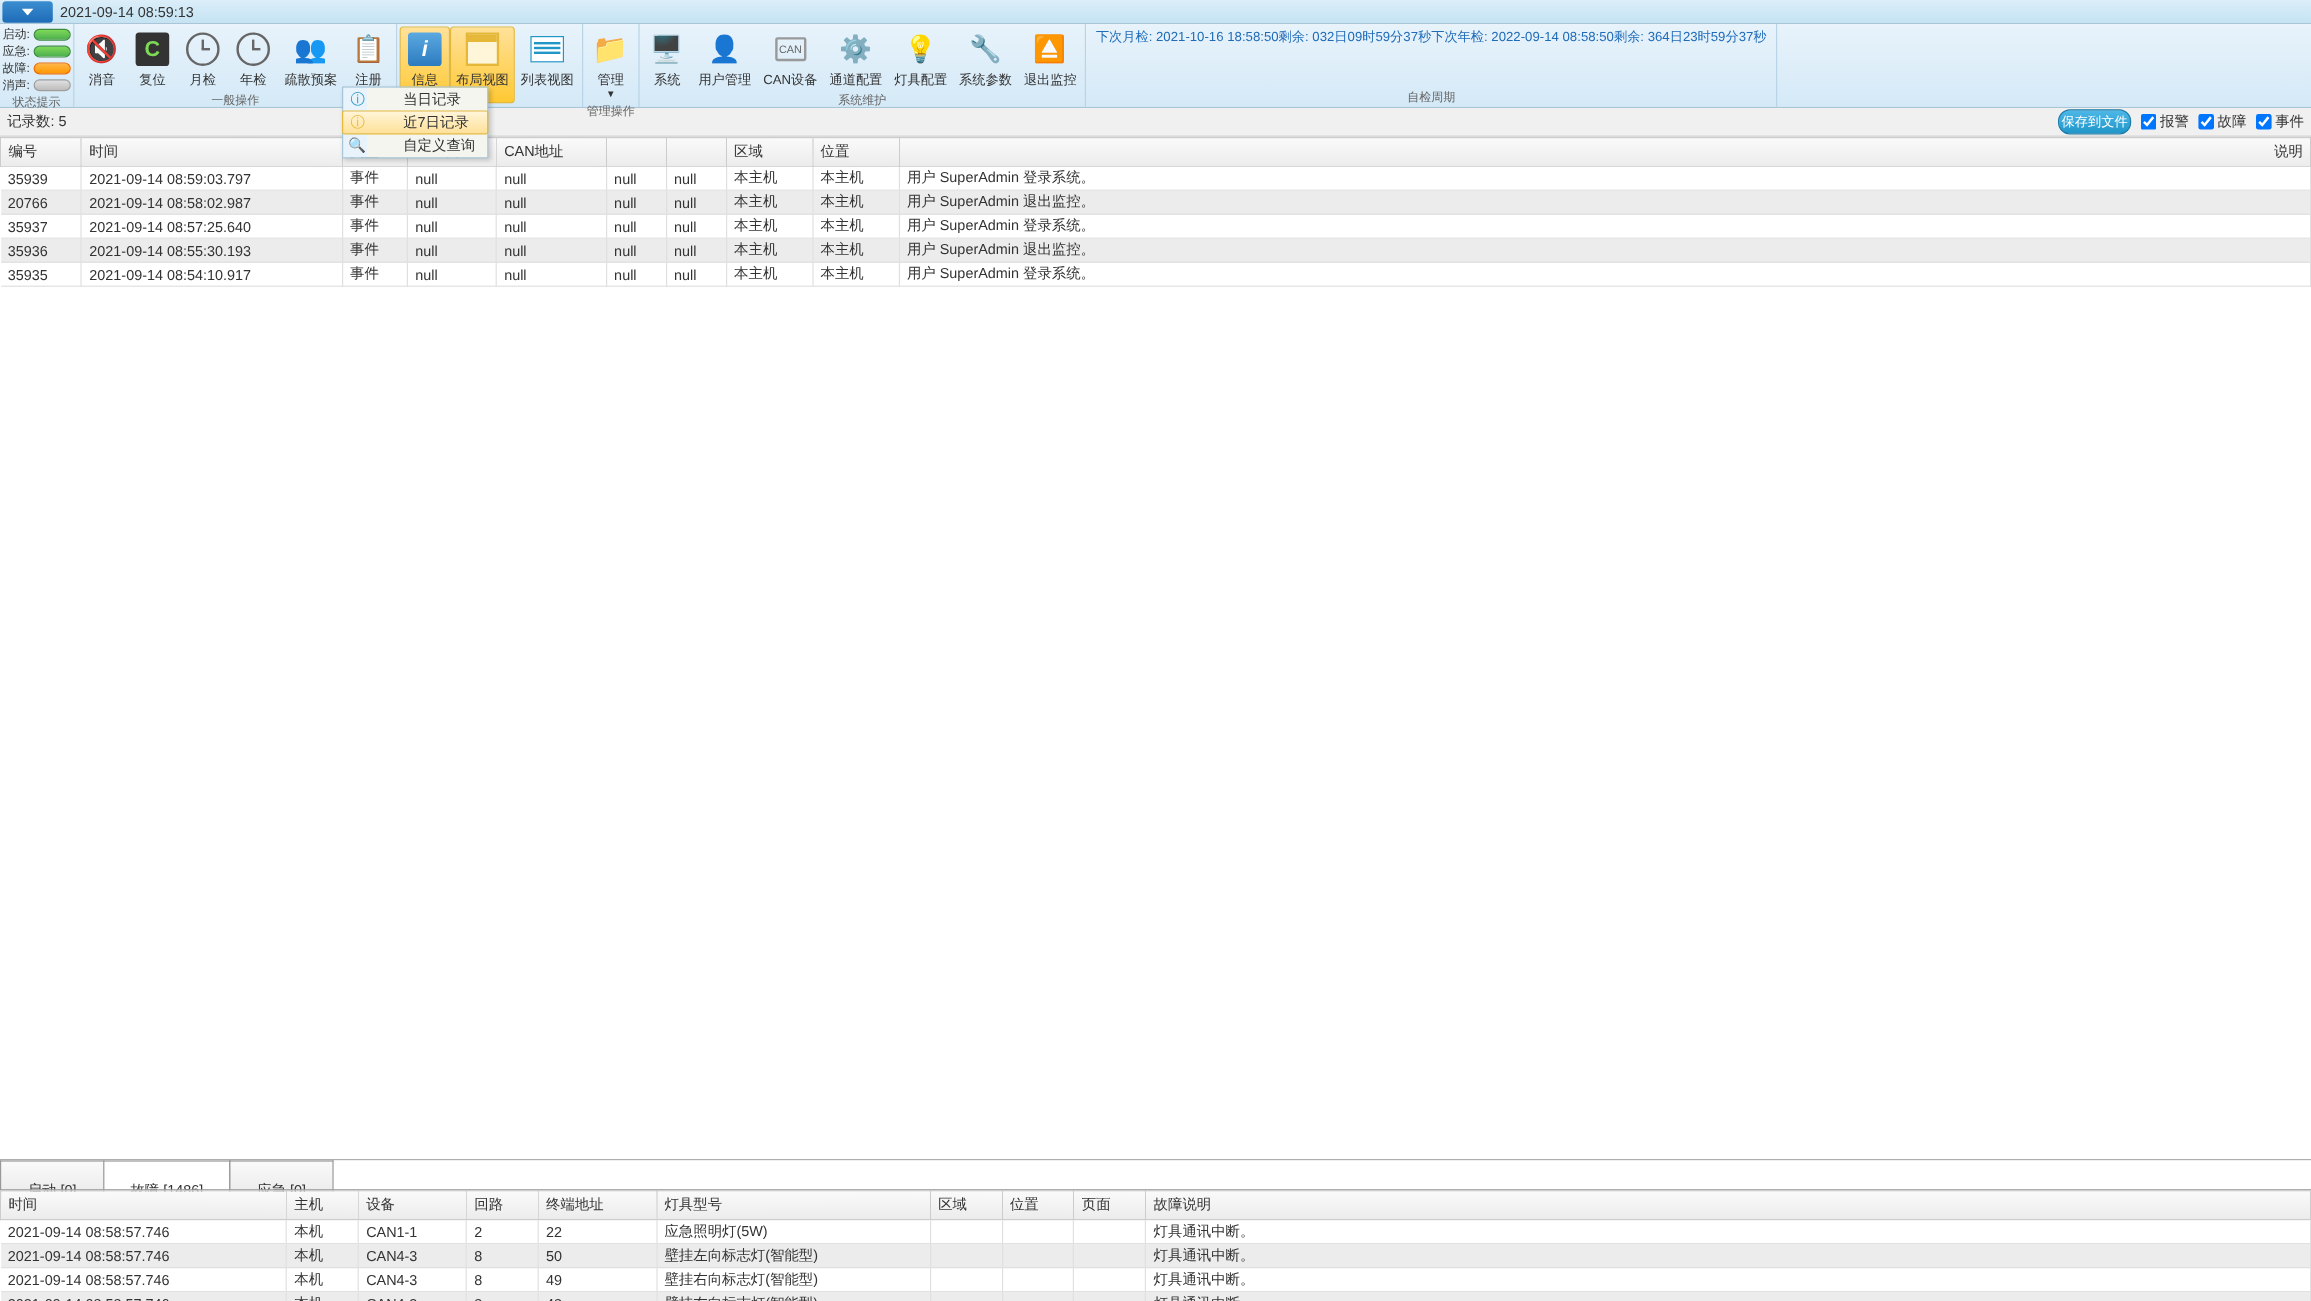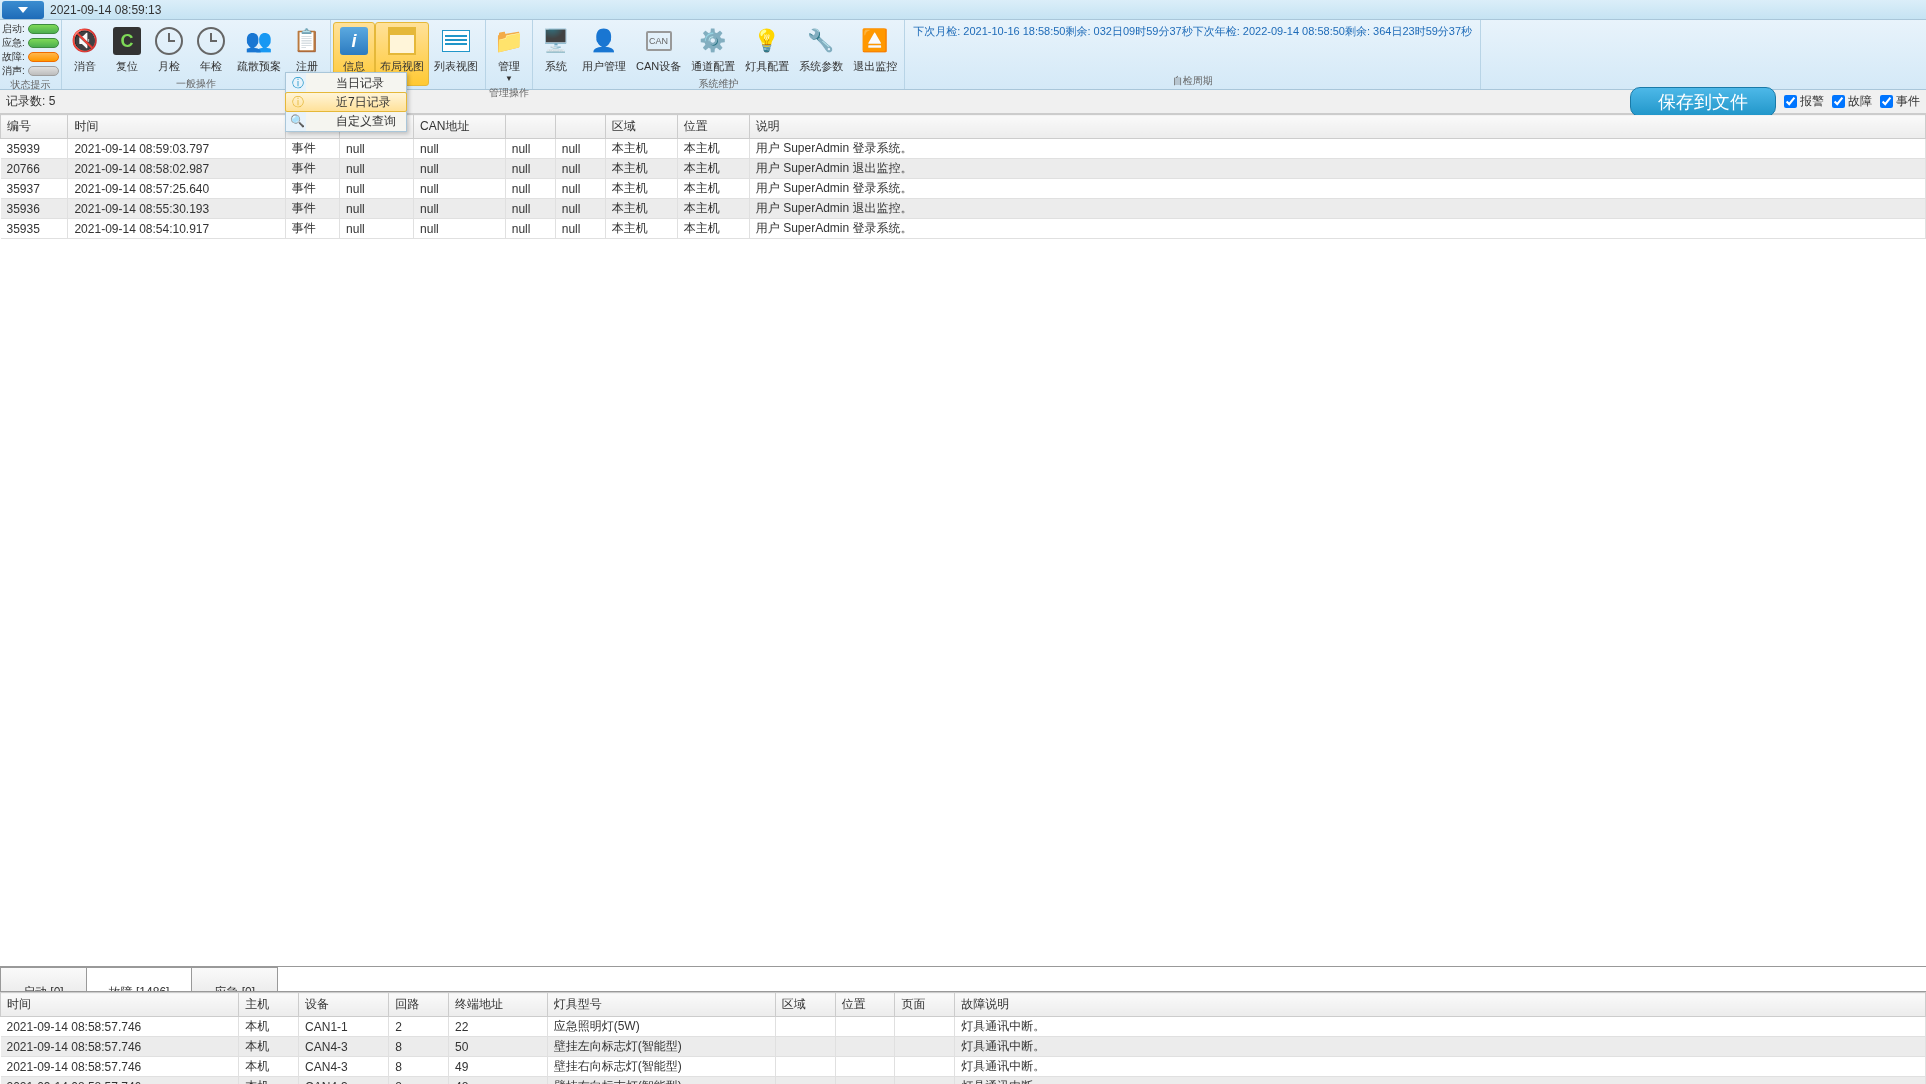--- a/index.html
+++ b/index.html
@@ -37,21 +37,21 @@
 .dropdown-menu { position: absolute; top: 72px; left: 285px; background: linear-gradient(to right, #e8f3fb 0, #e8f3fb 20px, #f5f5f0 20px); border: 1px solid #a9c6d9; box-shadow: 2px 2px 4px rgba(0,0,0,0.2); z-index: 100; }
 .menu-item { display: flex; align-items: center; height: 20px; padding: 0 10px 0 4px; cursor: pointer; }
 .menu-item.hover { background: linear-gradient(to bottom, #fff5d9, #ffe199); border: 1px solid #e5b839; border-radius: 2px; margin: -1px; }
 .menu-icon { width: 16px; height: 16px; display: flex; align-items: center; justify-content: center; margin-right: 6px; }
 .menu-text { font-size: 12px; color: #333; margin-left: 24px; }
 
 
 .filter-bar { height: 24px; background: #f0f0f0; border-bottom: 1px solid #ccc; display: flex; align-items: center; padding: 0 6px; }
 .record-count { color: #333; }
 .filter-right { margin-left: auto; display: flex; align-items: center; gap: 8px; }
-.save-btn { background: linear-gradient(to bottom, #4db8e8, #2196c9); color: #fff; border: 1px solid #1a7aa8; border-radius: 10px; padding: 2px 27px; cursor: pointer; font-size: 18px; }
+.save-btn { background: linear-gradient(to bottom, #4db8e8, #2196c9); color: #fff; border: 1px solid #1a7aa8; border-radius: 10px; padding: 2px 2px; cursor: pointer; font-size: 11px; }
 .chk-label { display: flex; align-items: center; gap: 3px; color: #333; cursor: pointer; }
 .chk-label input { cursor: pointer; }
 
 
 .main-table-wrap { height: calc(100vh - 20px - 70px - 22px - 120px); overflow: auto; background: #fff; }
 table { border-collapse: collapse; width: 100%; }
 th { background: linear-gradient(to bottom, #fafafa, #ececec); border: 1px solid #ccc; padding: 3px 6px; text-align: left; font-weight: normal; color: #333; position: sticky; top: 0; white-space: nowrap; }
 td { border-right: 1px solid #e0e0e0; border-bottom: 1px solid #e0e0e0; padding: 1px 6px; color: #333; white-space: nowrap; }
 tbody tr:nth-child(even) { background: #ececec; }
 
@@ -296,21 +296,21 @@
         <tr id="main-head">
           <th style="min-width: 40px;">编号</th>
           <th style="min-width: 130px;">时间</th>
           <th style="min-width: 30px;">类型</th>
           <th style="min-width: 40px;">CAN口</th>
           <th style="min-width: 55px;">CAN地址</th>
           <th style="min-width: 34px;"></th>
           <th style="min-width: 34px;"></th>
           <th style="min-width: 44px;">区域</th>
           <th style="min-width: 44px;">位置</th>
-          <th style="min-width: 800px;">说明</th>
+          <th style="min-width: 800px; text-align: right;">说明</th>
         </tr>
       </thead>
     <tbody id="main-body">
         <tr>
           <td>35939</td>
           <td>2021-09-14 08:59:03.797</td>
           <td>事件</td>
           <td>null</td>
           <td>null</td>
           <td>null</td>

